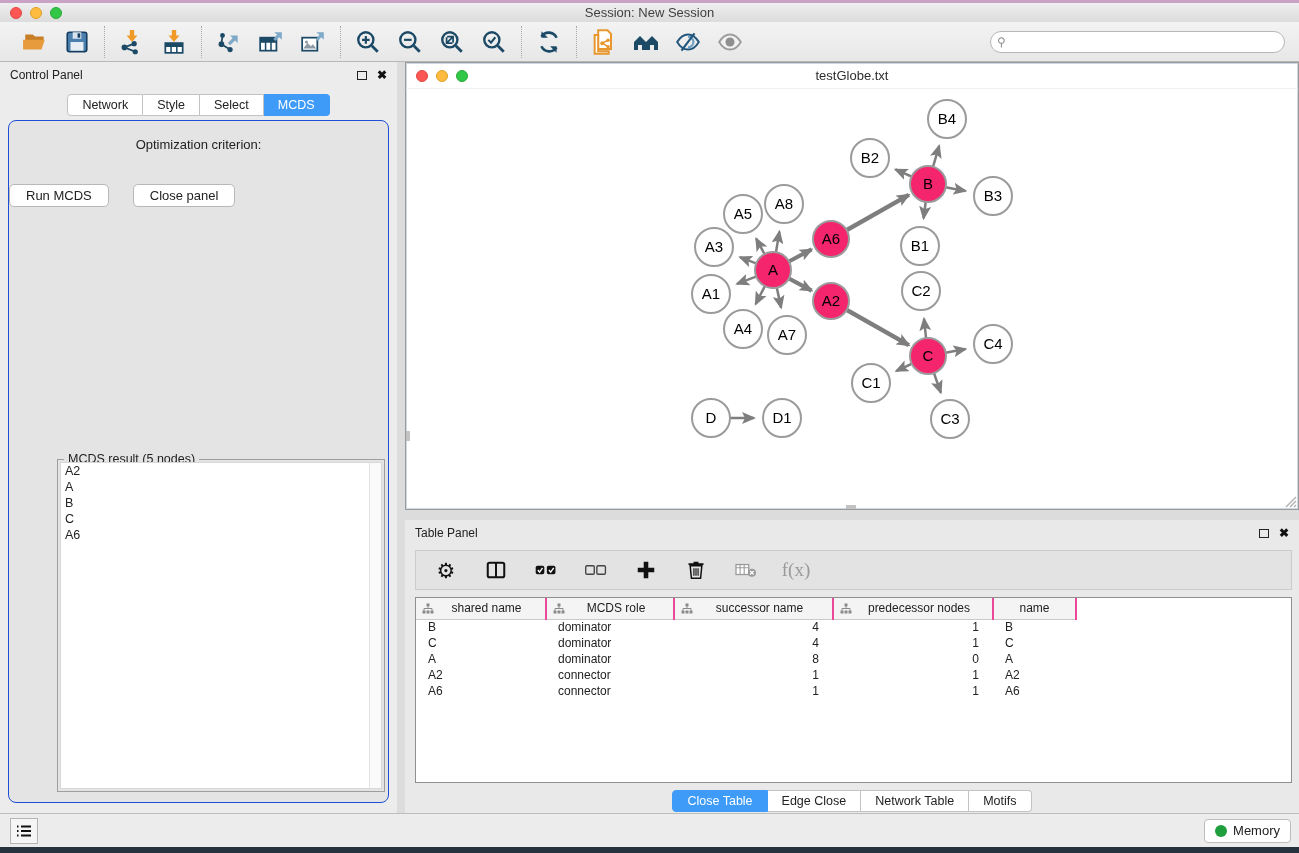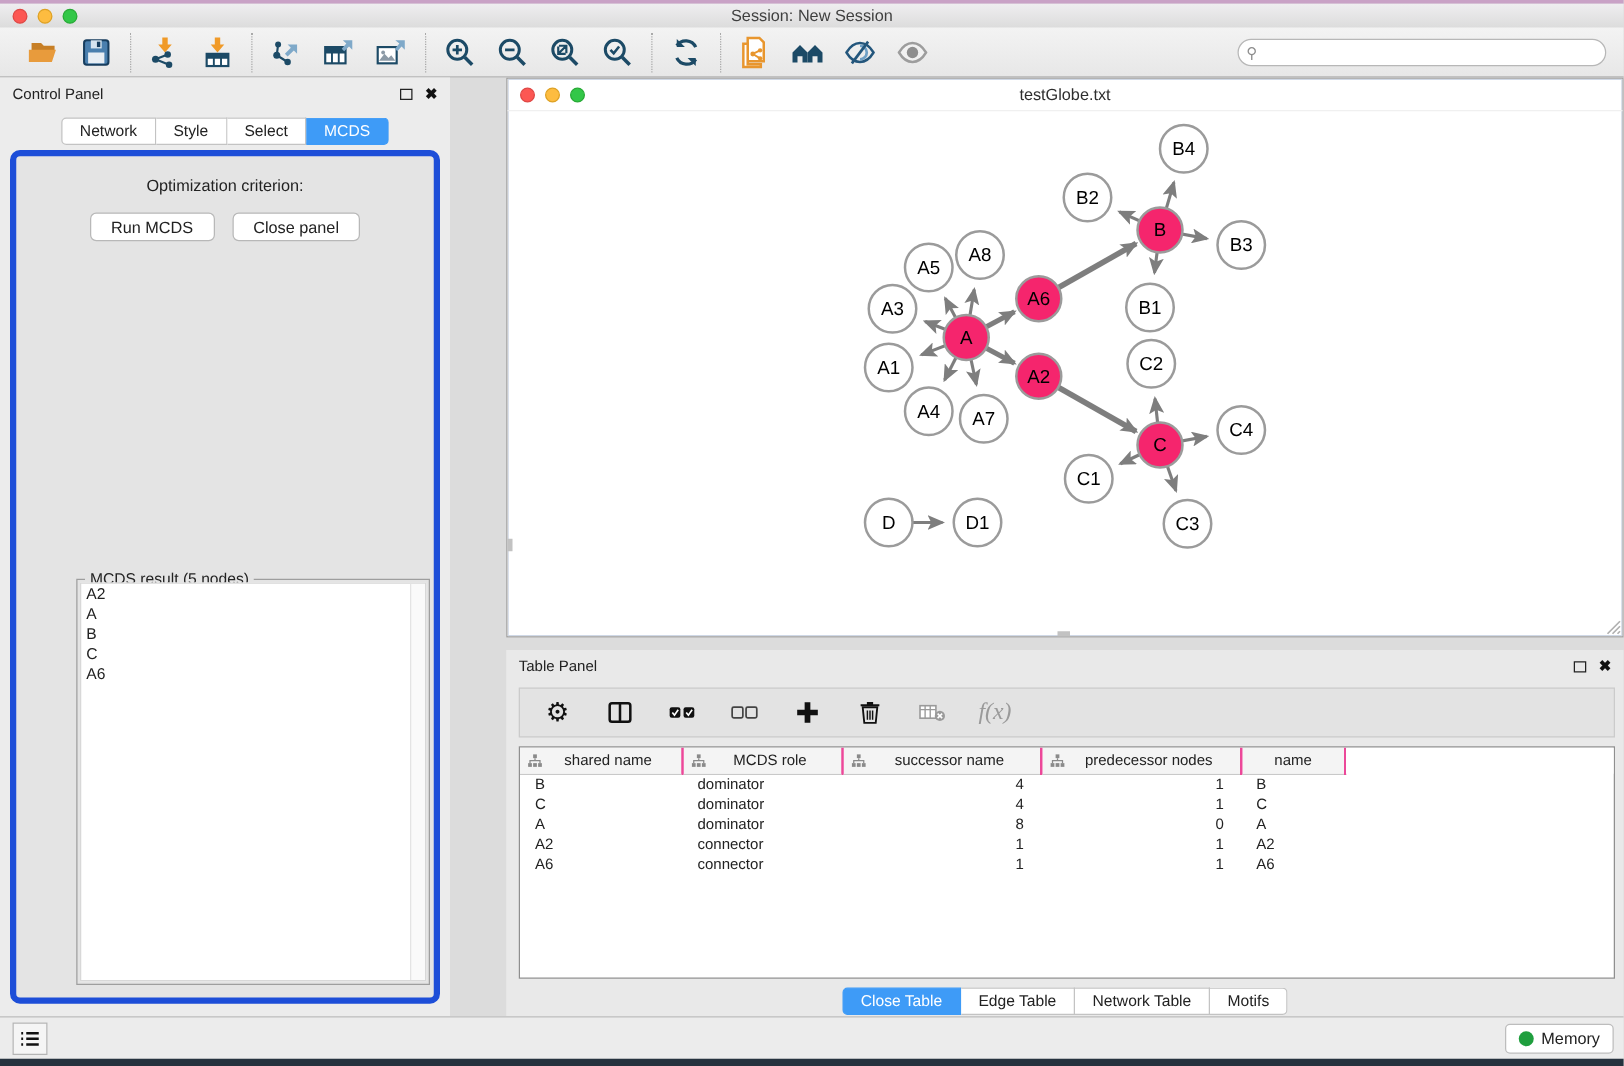--- a/index.html
+++ b/index.html
@@ -24,44 +24,44 @@
   .tb-sep { width:1px; height:32px; border-left:1px dotted #a9a9a9; }
   .tb-btn { width:28px; height:28px; display:flex; align-items:center; justify-content:center; }
   .tb-btn svg { display:block; }
   #search-wrap { margin-left:auto; margin-right:6px; }
   #search-input { width:295px; height:22px; border:1px solid #b7b7b7; border-radius:11px;
     background:#fff; font-size:12px; padding-left:24px;
     background-image:radial-gradient(circle at 0 0, transparent 0, transparent 0); outline:none; }
   #search-icon { position:absolute; margin-left:7px; margin-top:4px; color:#8e8e8e; font-size:12px; pointer-events:none; }
 
   
-  #control-panel { position:absolute; left:0; top:62px; width:360px; height:751px; background:#ececec; }
+  #control-panel { position:absolute; left:0; top:62px; width:397px; height:751px; background:#ececec; }
   .panel-header { height:26px; display:flex; align-items:center; padding:0 10px; }
   .panel-title { font-size:12px; color:#222; }
   .panel-header-icons { margin-left:auto; display:flex; align-items:center; gap:10px; }
   .float-icon { width:10px; height:9px; border:1.5px solid #222; display:inline-block; }
   .close-icon { font-size:12px; font-weight:bold; color:#111; line-height:1; }
   #cp-tabs { display:flex; justify-content:center; margin-top:6px; }
   .seg-tab { font-size:12.5px; padding:3px 14px; background:#fff; border:1px solid #c3c3c3; border-left:none;
     color:#222; }
   .seg-tab:first-child { border-left:1px solid #c3c3c3; border-radius:4px 0 0 4px; }
   .seg-tab:last-child { border-radius:0 4px 4px 0; }
   .seg-tab.active { background:#3e9bf7; border-color:#3e9bf7; color:#fff; }
   #cp-body { position:absolute; left:8px; right:8px; top:58px; bottom:10px;
-    background:#e4e4e4; border:5px solid #1d4ed8; border-radius:8px; }
+    background:#e4e4e4; border:1px solid #1d4ed8; border-radius:8px; }
   #opt-label { text-align:center; font-size:13px; margin-top:16px; }
   #criterion-row { display:flex; justify-content:center; margin-top:12px; }
   #criterion-select { width:312px; height:24px; background:#fff; border:1px solid #b5b5b5; border-radius:4px;
     display:flex; align-items:center; font-size:13px; padding-left:8px; position:relative; }
   #criterion-stepper { position:absolute; right:2px; top:2px; width:19px; height:18px; border-radius:4px;
     background:linear-gradient(#6fb1fb,#2f7cf6); display:flex; flex-direction:column; align-items:center; justify-content:center; gap:1px; }
   .chev { width:0; height:0; border-left:4px solid transparent; border-right:4px solid transparent; }
   .chev.up { border-bottom:4px solid #fff; }
   .chev.down { border-top:4px solid #fff; }
-  #cp-buttons { display:flex; justify-content:center; gap:14px; margin-top:14px; }
+  #cp-buttons { display:flex; gap:24px; margin-top:32px; }
   .btn { background:#fff; border:1px solid #b8b8b8; border-radius:5px; font-size:13px; padding:3px 16px; color:#222; }
   #mcds-result { position:absolute; left:8px; right:3px; top:338px; bottom:10px; border:1px solid #9e9e9e;margin-left:40px; }
   #mcds-legend { position:absolute; top:-8px; left:6px; background:#e4e4e4; padding:0 4px; font-size:12.5px; }
   #mcds-list { position:absolute; inset:2px; background:#fff; border:1px solid #d8d8d8; overflow:hidden; }
   #mcds-scrollbar { position:absolute; right:0; top:0; bottom:0; width:12px; background:#fafafa; border-left:1px solid #e4e4e4; }
   .mcds-item { font-size:12.5px; line-height:16px; padding-left:4px; }
 
   
   #network-window { position:absolute; left:405px; top:62px; width:894px; height:448px;
     background:#fff; border:1px solid #9a9a9a; box-shadow:0 0 0 1px #cfd8e6 inset; }
@@ -72,21 +72,21 @@
   #nw-grip { position:absolute; right:1px; bottom:1px; }
   .nw-tick-left { position:absolute; left:0; top:342px; width:4px; height:10px; background:#c2c2c2; }
   .nw-tick-bottom { position:absolute; left:440px; bottom:0; width:10px; height:4px; background:#c2c2c2; }
 
   
   #table-panel { position:absolute; left:405px; top:520px; width:894px; height:293px; background:#e9e9e9; }
   #tp-toolbar { margin:4px 7px 0 10px; height:40px; background:#e3e3e3; border:1px solid #cbcbcb;
     display:flex; align-items:center; gap:26px; padding-left:18px; }
   .tp-ic { display:flex; align-items:center; justify-content:center; width:24px; height:24px; }
   .gear-glyph { font-size:21px; color:#111; line-height:1; }
-  .fx-glyph { font-family:"Liberation Serif",serif; font-style:italic; font-size:19px; color:#9a9a9a; }
+  .fx-glyph { font-family:"Liberation Serif",serif; font-size:19px; color:#9a9a9a; }
   #tp-table-wrap { margin:7px 7px 0 10px; height:186px; background:#fff; border:1px solid #8f8f8f; overflow:hidden; }
   table { border-collapse:collapse; width:100%; table-layout:fixed; }
   th { height:21px; background:#f4f4f4; border-right:2px solid #ec4899; border-bottom:1px solid #c9c9c9;
     font-size:12px; font-weight:normal; color:#222; position:relative; }
   th .th-inner { display:flex; align-items:center; padding:0 6px; }
   th .th-label { flex:1; text-align:center; }
   td { height:16px; font-size:12px; padding:0 12px; white-space:nowrap; overflow:hidden; }
   td.num { text-align:right; padding-right:14px; }
   #tp-tabs { display:flex; justify-content:center; margin-top:7px; }
 
@@ -587,21 +587,21 @@
             <td class="num">1</td>
             <td class="num">1</td>
             <td>A6</td>
             <td></td>
           </tr>
         </tbody>
     </table>
   </div>
   <div id="tp-tabs">
       <span class="seg-tab active">Close Table</span>
-      <span class="seg-tab">Edge Table</span>
+      <span class="seg-tab">Edge Close</span>
       <span class="seg-tab">Network Table</span>
       <span class="seg-tab">Motifs</span>
     </div>
 </div>
 
 <div id="status-bar">
   <span id="list-button">
     <svg width="16" height="14" viewBox="0 0 16 14">
       <path d="M1 2.5h2M1 7h2M1 11.5h2" stroke="#111" stroke-width="2" stroke-dasharray="1.5 1"></path>
       <path d="M5 2.5h10M5 7h10M5 11.5h10" stroke="#111" stroke-width="2"></path>

